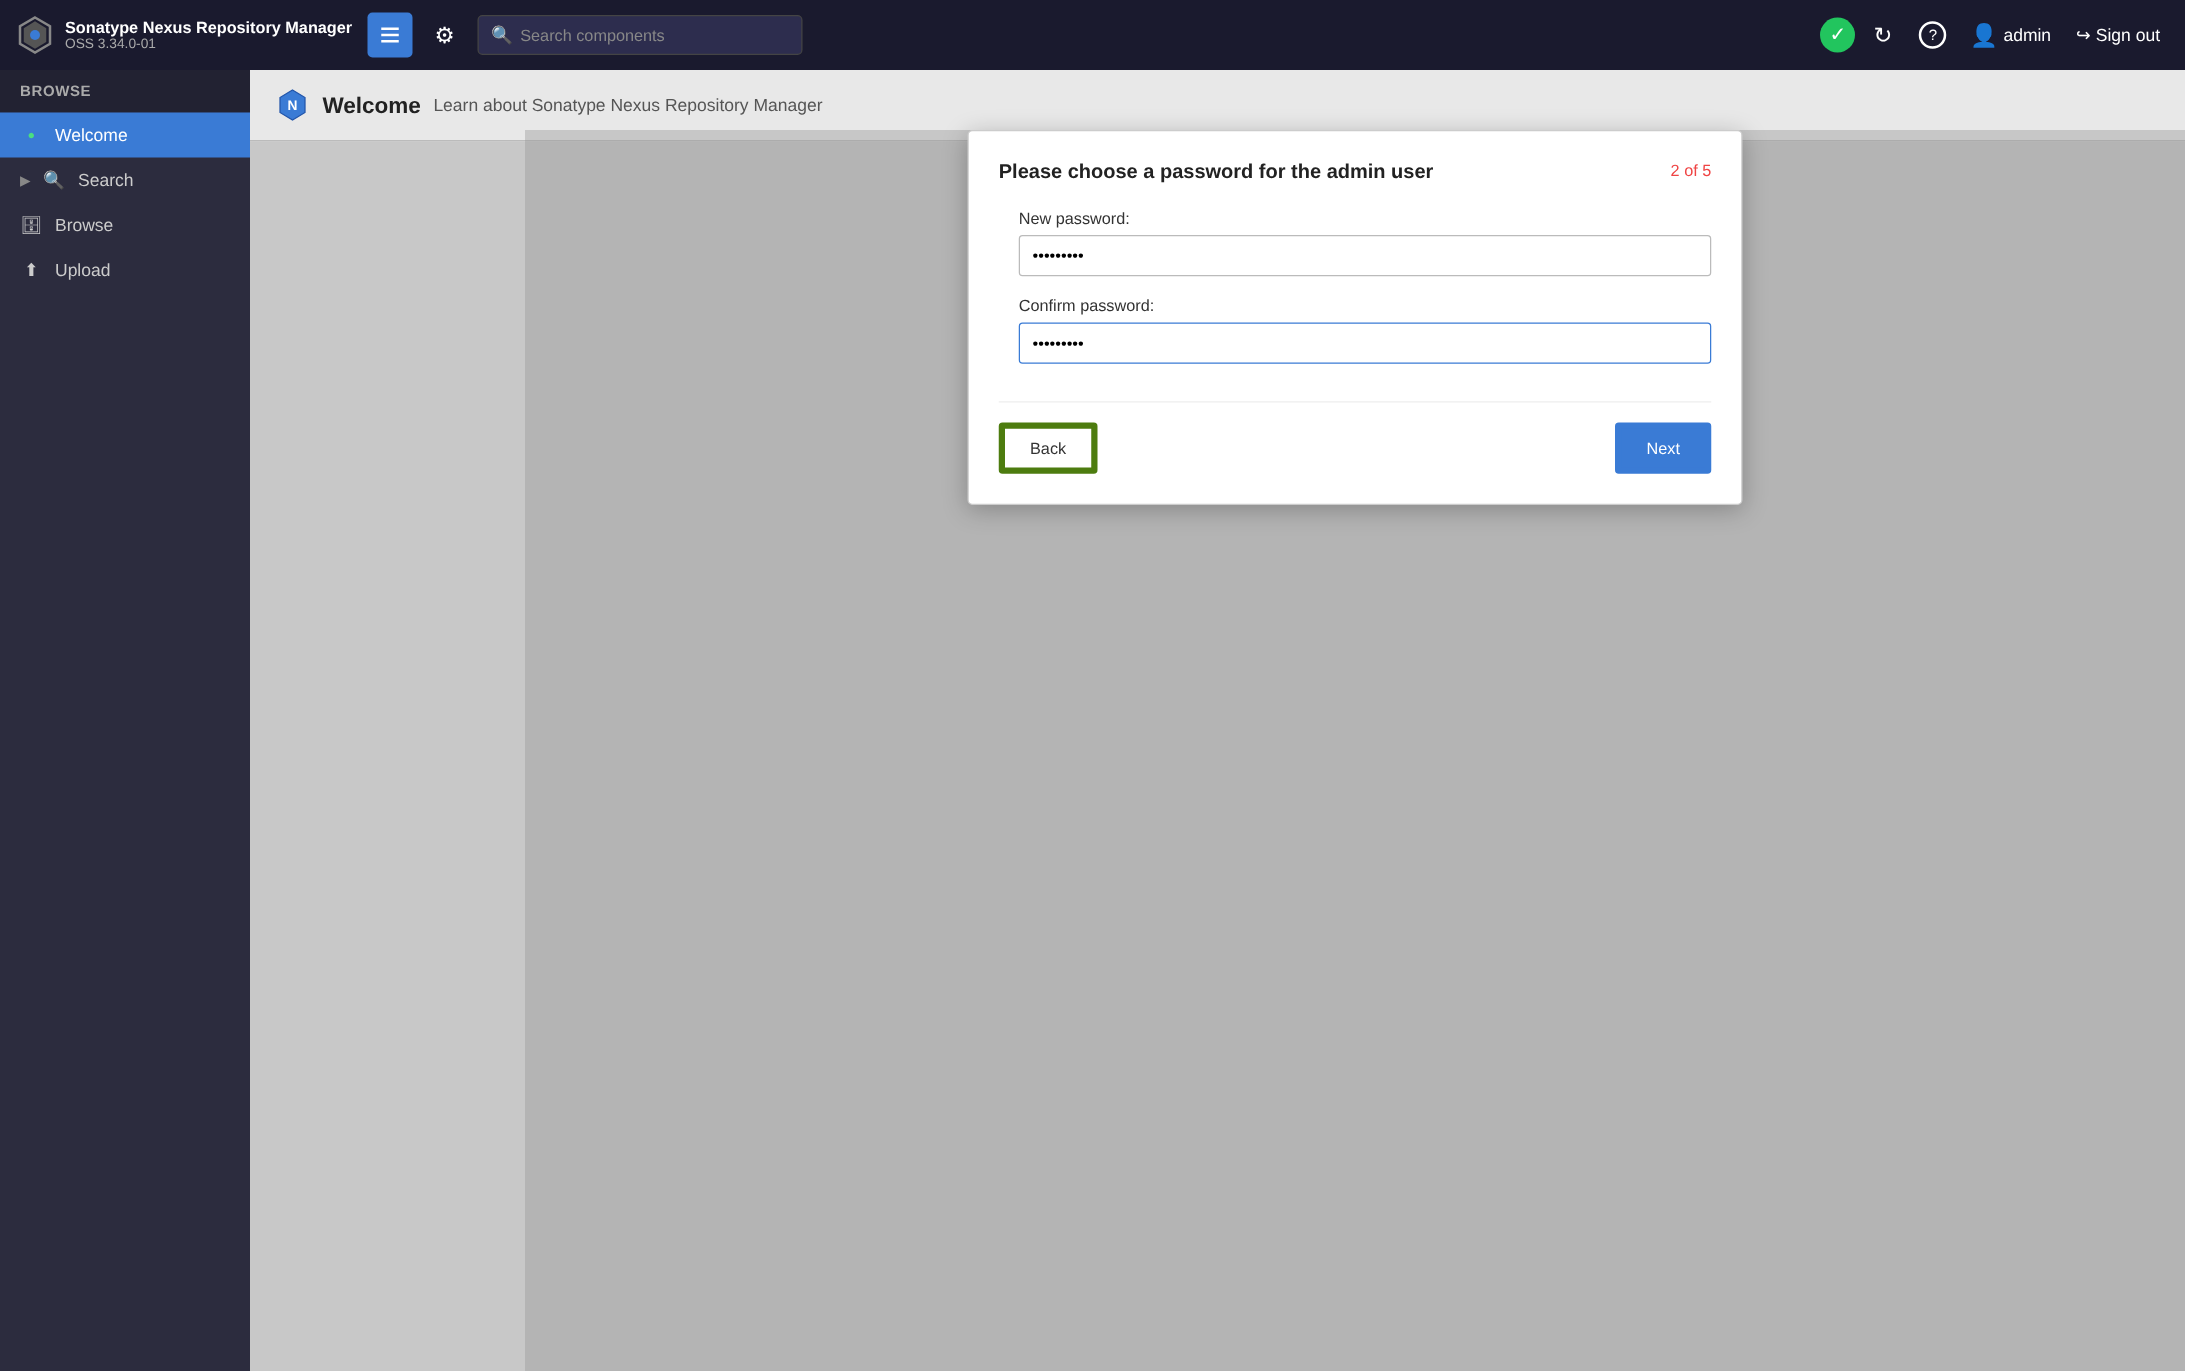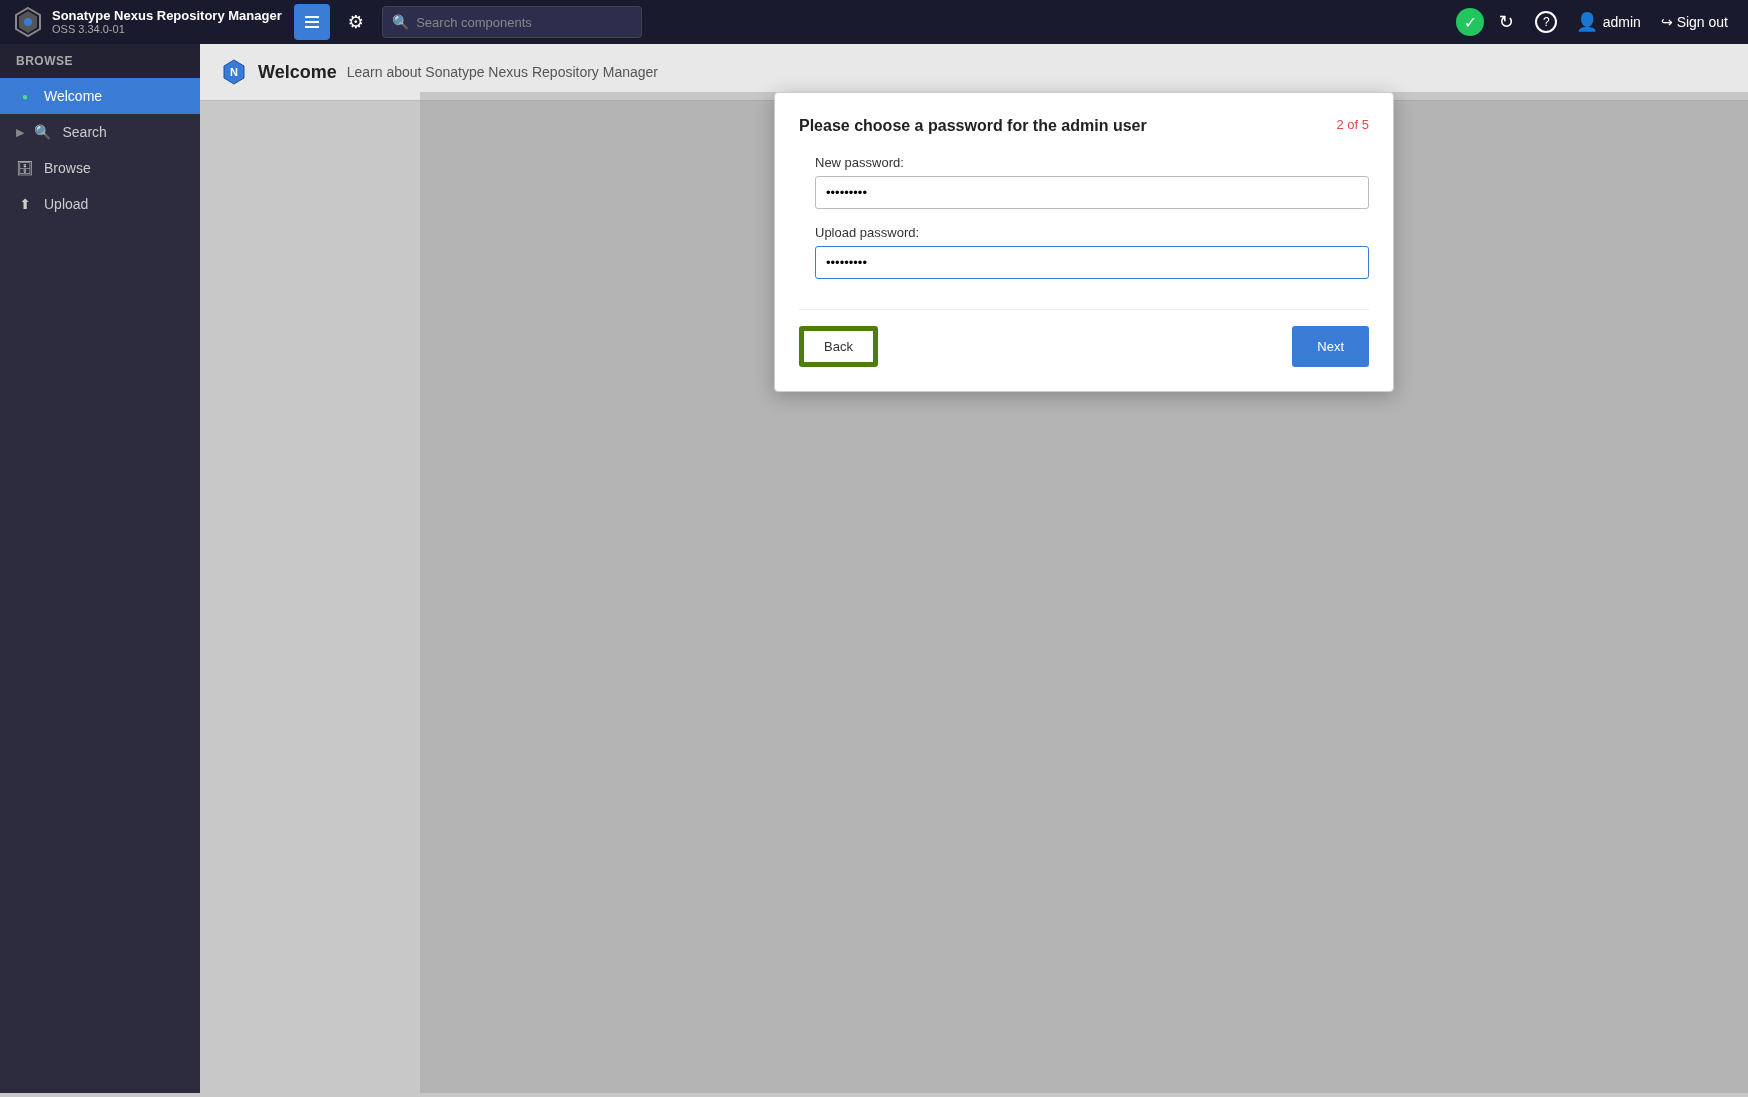--- a/index.html
+++ b/index.html
@@ -3,21 +3,21 @@
   <meta charset="utf-8">
   <style>
     * { box-sizing: border-box; margin: 0; padding: 0; }
     body { font-family: 'Segoe UI', Arial, sans-serif; font-size: 14px; background: #c8c8c8; height: 100vh; overflow: hidden; }
 
     
     .navbar {
       display: flex;
       align-items: center;
       background: #1a1a2e;
-      height: 44px;
+      height: 56px;
       padding: 0 12px;
       gap: 8px;
       position: relative;
       z-index: 100;
     }
     .navbar-brand {
       display: flex;
       align-items: center;
       gap: 8px;
       color: white;
@@ -360,21 +360,21 @@
           <span class="dialog-title">Please choose a password for the admin user</span>
           <span class="dialog-step">2 of 5</span>
         </div>
 
         <div class="dialog-body">
           <div class="form-group">
             <label class="form-label">New password:</label>
             <input type="password" class="form-input" value="password1" style="">
           </div>
           <div class="form-group">
-            <label class="form-label">Upload password:</label>
+            <label class="form-label">Confirm password:</label>
             <input type="password" class="form-input" value="password1" style="border-color: rgb(58, 123, 213);">
           </div>
         </div>
 
         <div class="dialog-footer">
           <button class="btn">Back</button>
           <button class="btn btn-primary">Next</button>
         </div>
       </div>
     </div>

